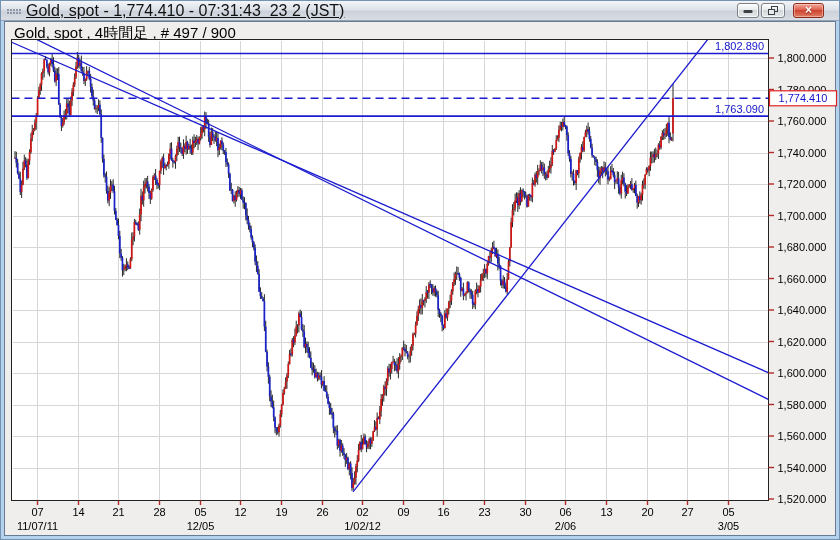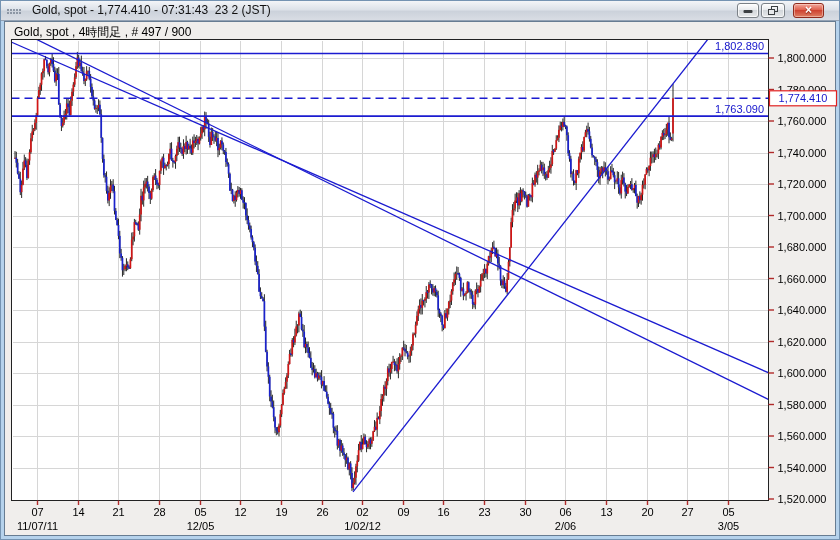--- a/index.html
+++ b/index.html
@@ -14,22 +14,22 @@
     position:absolute;left:0;top:0;right:0;height:20px;
     background:linear-gradient(#f3f5f8,#dde2e9 45%,#ccd2db 55%,#d9dde4);
     border-bottom:1px solid #93a2b4;
   }
   .grip{
     position:absolute;left:6px;top:8px;width:2px;height:2px;background:#8d97a5;
     box-shadow:3px 0 #8d97a5,6px 0 #8d97a5,9px 0 #8d97a5,12px 0 #8d97a5,
                0 3px #8d97a5,3px 3px #8d97a5,6px 3px #8d97a5,9px 3px #8d97a5,12px 3px #8d97a5;
   }
   .title-text{
-    position:absolute;left:31px;top:0;line-height:19px;
-    font-size:12px;color:#111;white-space:pre;
+    position:absolute;left:25px;top:0;line-height:19px;
+    font-size:16px;color:#111;white-space:pre;text-decoration:underline;
   }
   .winbtn{
     position:absolute;top:2px;height:15px;border:1px solid #7b8187;border-radius:3px;
     background:linear-gradient(#fefefe,#e9ebee 45%,#d3d7db 50%,#e7e9eb);
     box-shadow:inset 0 0 0 1px rgba(255,255,255,.7);
   }
   .btn-min{right:80px;width:22px;}
   .btn-restore{right:54px;width:24px;}
   .btn-close{
     right:15px;width:31px;border-color:#8f2a1d;
@@ -42,21 +42,21 @@
   .glyph-close{
     position:absolute;left:0;right:0;top:0;bottom:0;text-align:center;
     color:#fff;font-weight:bold;font-size:12px;line-height:13px;
     text-shadow:0 1px 1px rgba(90,15,0,.65);
   }
   .panel{
     position:absolute;left:3px;right:3px;top:20px;bottom:3px;
     background:#f0eeec;border:1px solid #677c92;
   }
   .chart-header{
-    position:absolute;left:13px;top:23px;font-size:12px;color:#000;white-space:pre;
+    position:absolute;left:13px;top:23px;font-size:15px;color:#000;white-space:pre;
   }
   #chart-svg{position:absolute;left:0;top:0;}
 </style>
 </head>
 <body>
 
 <div class="window">
   <div class="titlebar">
     <span class="grip"></span>
     <span class="title-text">Gold, spot - 1,774.410 - 07:31:43  23 2 (JST)</span>

